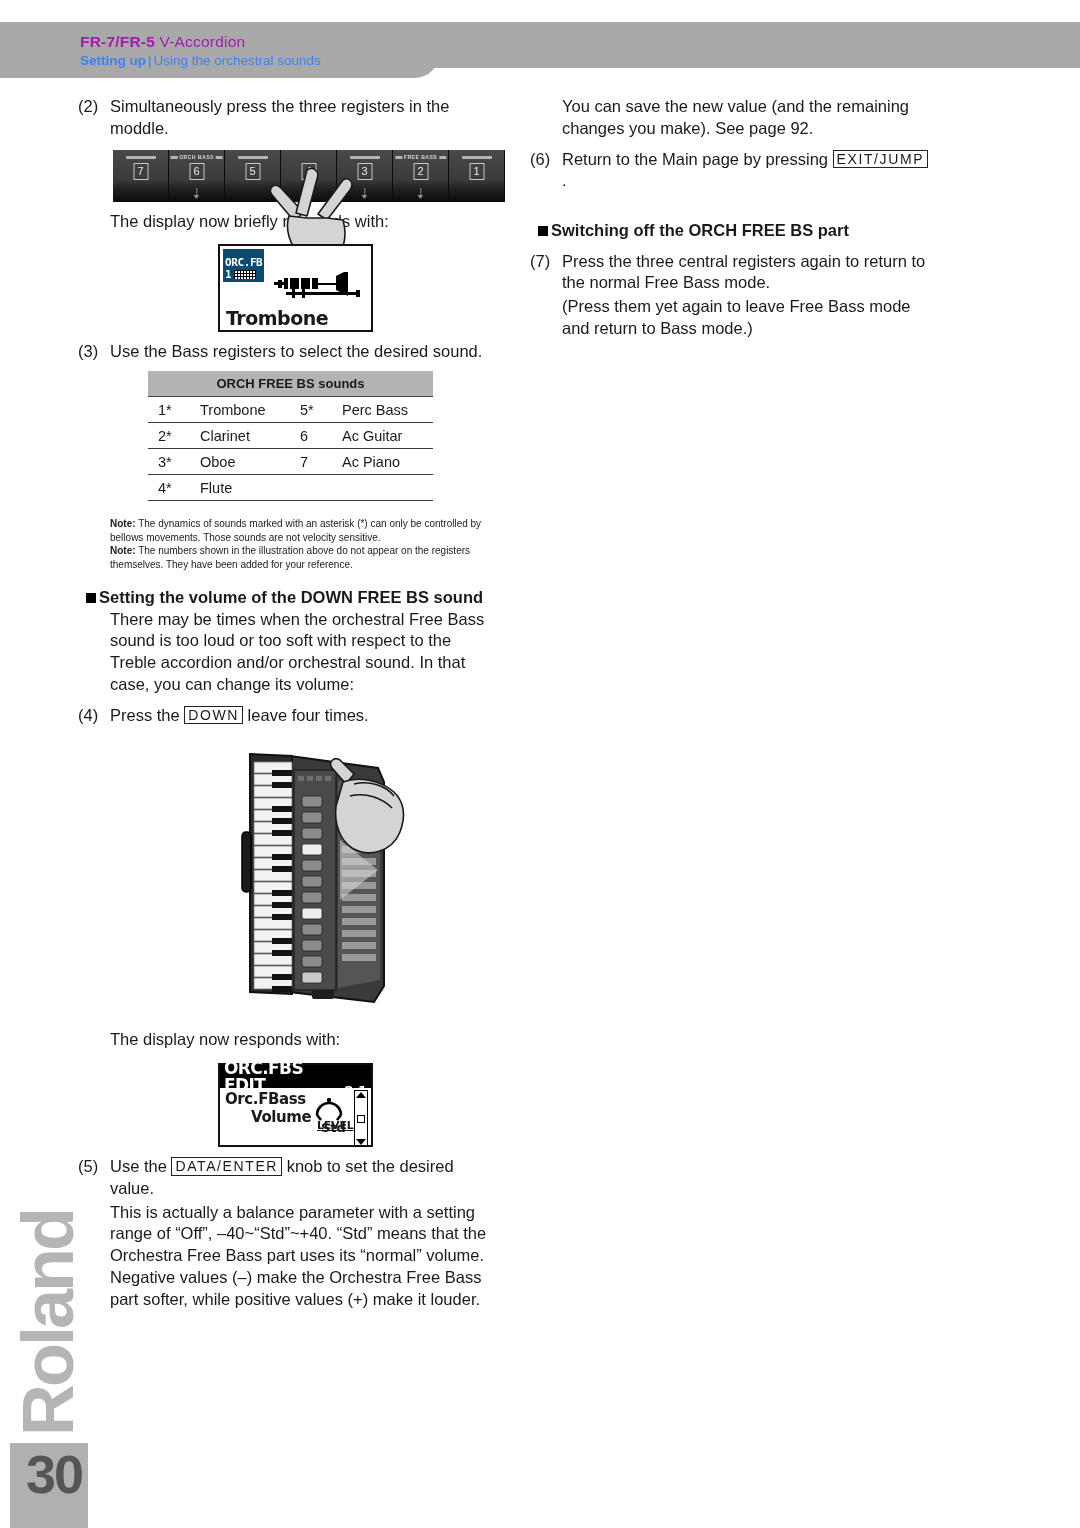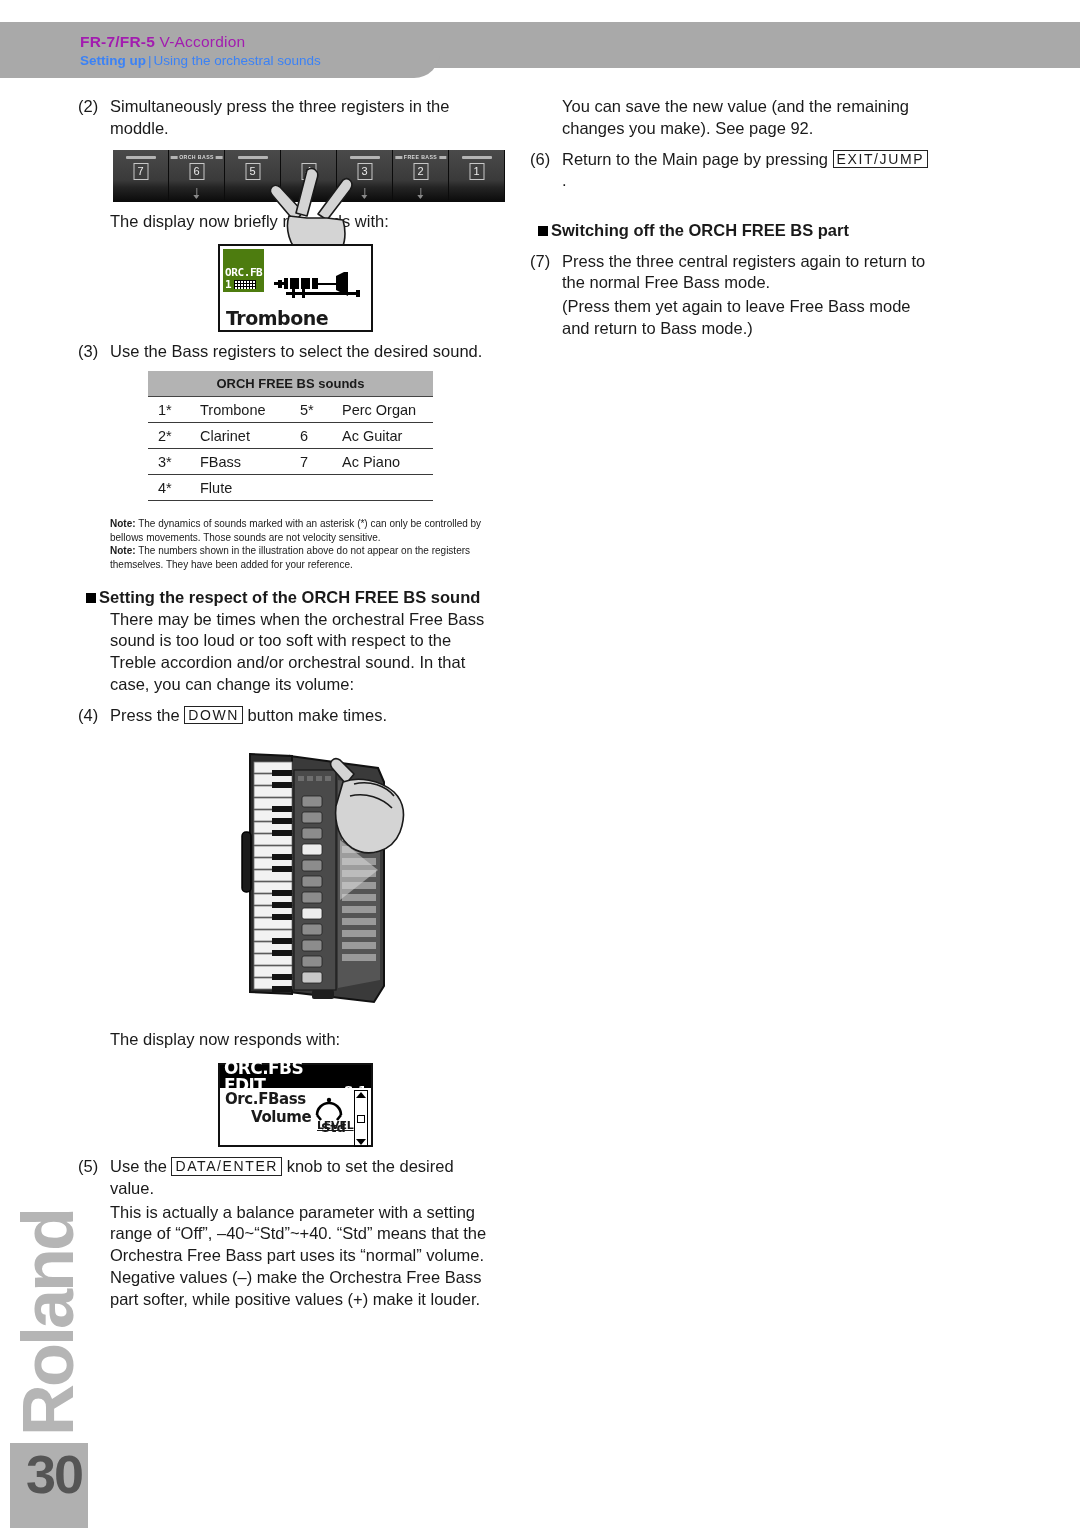--- a/index.html
+++ b/index.html
@@ -123,22 +123,22 @@
   
   .lcd{
     background:#ffffff;
     border:2.5px solid #111;
     box-sizing:border-box;
     position:relative;
   }
   #lcd1{ width:155px; height:88px; margin:12px 0 0 140px; }
   #lcd1-badge{
     position:absolute; left:3px; top:3px;
-    background:#4d7c0f; color:#fff;
-    padding:18px 2px 2px 2px;
+    background:#0c4a6e; color:#fff;
+    padding:8px 2px 2px 2px;
     text-align:right;
   }
   .lcd-badge-top{
     font-family:"DejaVu Sans Mono", monospace;
     font-size:11px; font-weight:bold; line-height:11px; letter-spacing:-.4px;
   }
   .lcd-badge-bot{
     display:flex; align-items:center; gap:2px; margin-top:1px;
   }
   .lcd-badge-num{
@@ -377,58 +377,58 @@
     <thead>
       <tr>
         <th colspan="4">ORCH FREE BS sounds</th>
       </tr>
     </thead>
     <tbody>
       <tr>
         <td class="idx">1*</td>
         <td class="nm">Trombone</td>
         <td class="idx2">5*</td>
-        <td class="nm2">Perc Organ</td>
+        <td class="nm2">Perc Bass</td>
       </tr>
       <tr>
         <td class="idx">2*</td>
         <td class="nm">Clarinet</td>
         <td class="idx2">6</td>
         <td class="nm2">Ac Guitar</td>
       </tr>
       <tr>
         <td class="idx">3*</td>
-        <td class="nm">FBass</td>
+        <td class="nm">Oboe</td>
         <td class="idx2">7</td>
         <td class="nm2">Ac Piano</td>
       </tr>
       <tr>
         <td class="idx">4*</td>
         <td class="nm">Flute</td>
         <td class="idx2"></td>
         <td class="nm2"></td>
       </tr>
     </tbody>
   </table>
 
   <div class="spacer-md"></div>
 
   <div class="note"><b>Note:</b><span> The dynamics of sounds marked with an asterisk (*) can only be controlled by bellows movements. Those sounds are not velocity sensitive.</span></div>
   <div class="note"><b>Note:</b><span> The numbers shown in the illustration above do not appear on the registers themselves. They have been added for your reference.</span></div>
 
   <div class="spacer-md"></div>
 
-  <div class="sec-head"><span class="sq"></span><span>Setting the respect of the ORCH FREE BS sound</span></div>
+  <div class="sec-head"><span class="sq"></span><span>Setting the volume of the DOWN FREE BS sound</span></div>
   <div class="para indent">There may be times when the orchestral Free Bass sound is too loud or too soft with respect to the Treble accordion and/or orchestral sound. In that case, you can change its volume:</div>
 
   <div class="spacer-sm"></div>
 
   <div class="step">
     <div class="step-num">(4)</div>
-    <div class="step-body"><span>Press the </span><span class="keycap">DOWN</span><span> button make times.</span></div>
+    <div class="step-body"><span>Press the </span><span class="keycap">DOWN</span><span> leave four times.</span></div>
   </div>
 
   <div id="accordion-wrap">
     <svg width="200" height="280" viewBox="0 0 200 280">
 
       <g>
 
         <path d="M62,16 L150,28 L156,42 L156,246 L146,262 L62,252 Z" fill="#3a3a3a" stroke="#111" stroke-width="2"></path>
 
         <path d="M22,14 L64,16 L64,254 L22,252 Z" fill="#2b2b2b" stroke="#111" stroke-width="2"></path>

